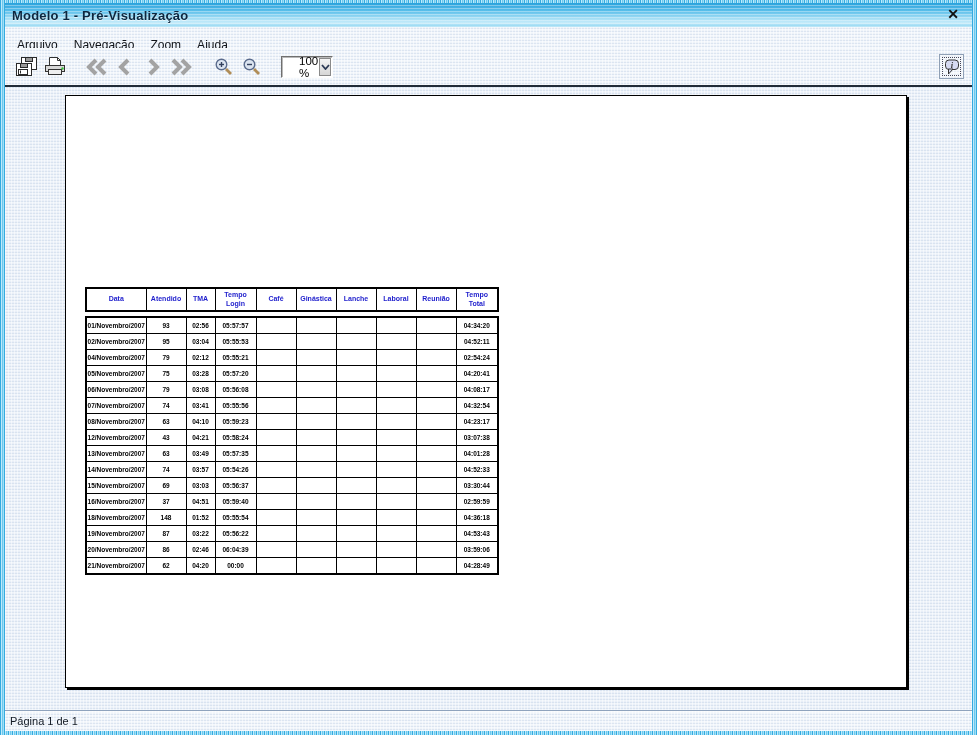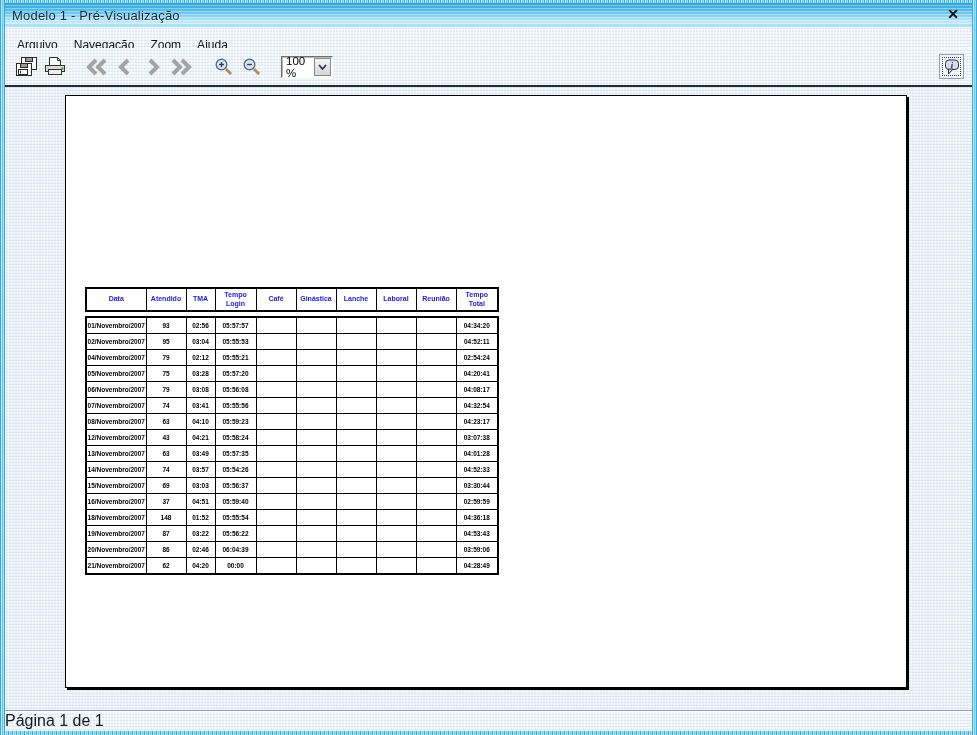--- a/index.html
+++ b/index.html
@@ -15,21 +15,21 @@
 
   
   .titlebar{
     position:relative; height:24px; flex:0 0 auto;
     background:
       repeating-linear-gradient(0deg, rgba(255,255,255,0.35) 0 1px, rgba(255,255,255,0) 1px 3px),
       linear-gradient(180deg, #2aa2dc 0%, #55bce9 30%, #a5def5 65%, #c4ebfa 82%, #8ed5f1 100%);
     display:flex; align-items:center;
   }
   .title-text{
-    font-size:13px; font-weight:normal; color:#0b2740; padding-left:7px;
+    font-size:13px; font-weight:bold; color:#0b2740; padding-left:7px;
     text-shadow:0 1px 0 rgba(255,255,255,0.55);
     letter-spacing:0.2px;
   }
   .close-btn{
     position:absolute; right:10px; top:2px; width:18px; height:18px;
     font-size:14px; font-weight:bold; color:#101010; text-align:center; line-height:18px;
     cursor:default;
   }
 
   
@@ -50,21 +50,21 @@
   .tb-btn{ width:28px; height:28px; display:flex; align-items:center; justify-content:center; }
   .grp-nav{ margin-left:14px; display:flex; }
   .grp-zoom{ margin-left:14px; display:flex; }
   .combo{
     margin-left:16px; width:52px; height:22px; box-sizing:border-box; background:#fff;
     border-top:1px solid #6f6f6f; border-left:1px solid #6f6f6f;
     border-bottom:1px solid #fdfdfd; border-right:1px solid #fdfdfd;
     box-shadow: inset 1px 1px 0 #b9b9b9;
     display:flex; align-items:center; position:relative;
   }
-  .combo-value{ font-size:11.5px; color:#000; padding-left:4px; flex:1; }
+  .combo-value{ font-size:11.5px; color:#000; padding-left:17px; flex:1; }
   .combo-btn{
     width:17px; height:18px; margin:1px; background:linear-gradient(180deg,#f4f4f4,#d6d6d6);
     border:1px solid #8a8a8a; box-sizing:border-box;
     display:flex; align-items:center; justify-content:center;
   }
   .info-btn{
     margin-left:auto; width:25px; height:25px; box-sizing:border-box;
     border:1px solid #8fa0b5; background:rgba(255,255,255,0.25);
     outline:1px dotted #445; outline-offset:-4px;
     display:flex; align-items:center; justify-content:center;
@@ -108,21 +108,21 @@
     border:1px solid #000; height:15px; padding:0;
     font-size:6.5px; font-weight:bold; color:#000; text-align:center; vertical-align:middle;
     white-space:nowrap; overflow:hidden;
   }
 
   
   .statusbar{
     height:20px; flex:0 0 auto; display:flex; align-items:center;
     border-top:1px solid #8fa3bd; box-shadow: inset 0 1px 0 rgba(255,255,255,0.8);
   }
-  .status-text{ font-size:16px; color:#131a24; }
+  .status-text{ font-size:11px; color:#131a24; padding-left:5px; }
 </style>
 </head>
 <body>
 
 <div class="window">
 
   <div class="titlebar">
     <span class="title-text">Modelo 1 - Pré-Visualização</span>
     <span class="close-btn">✕</span>
   </div>

